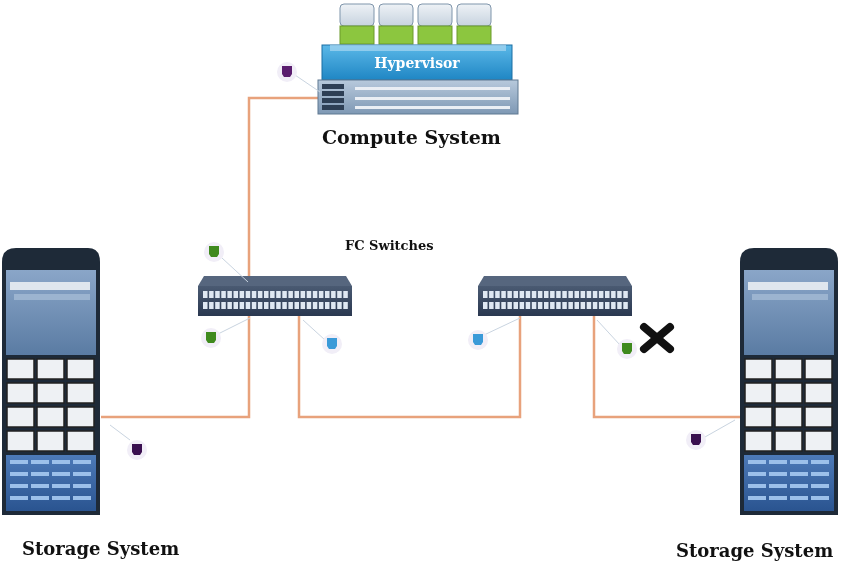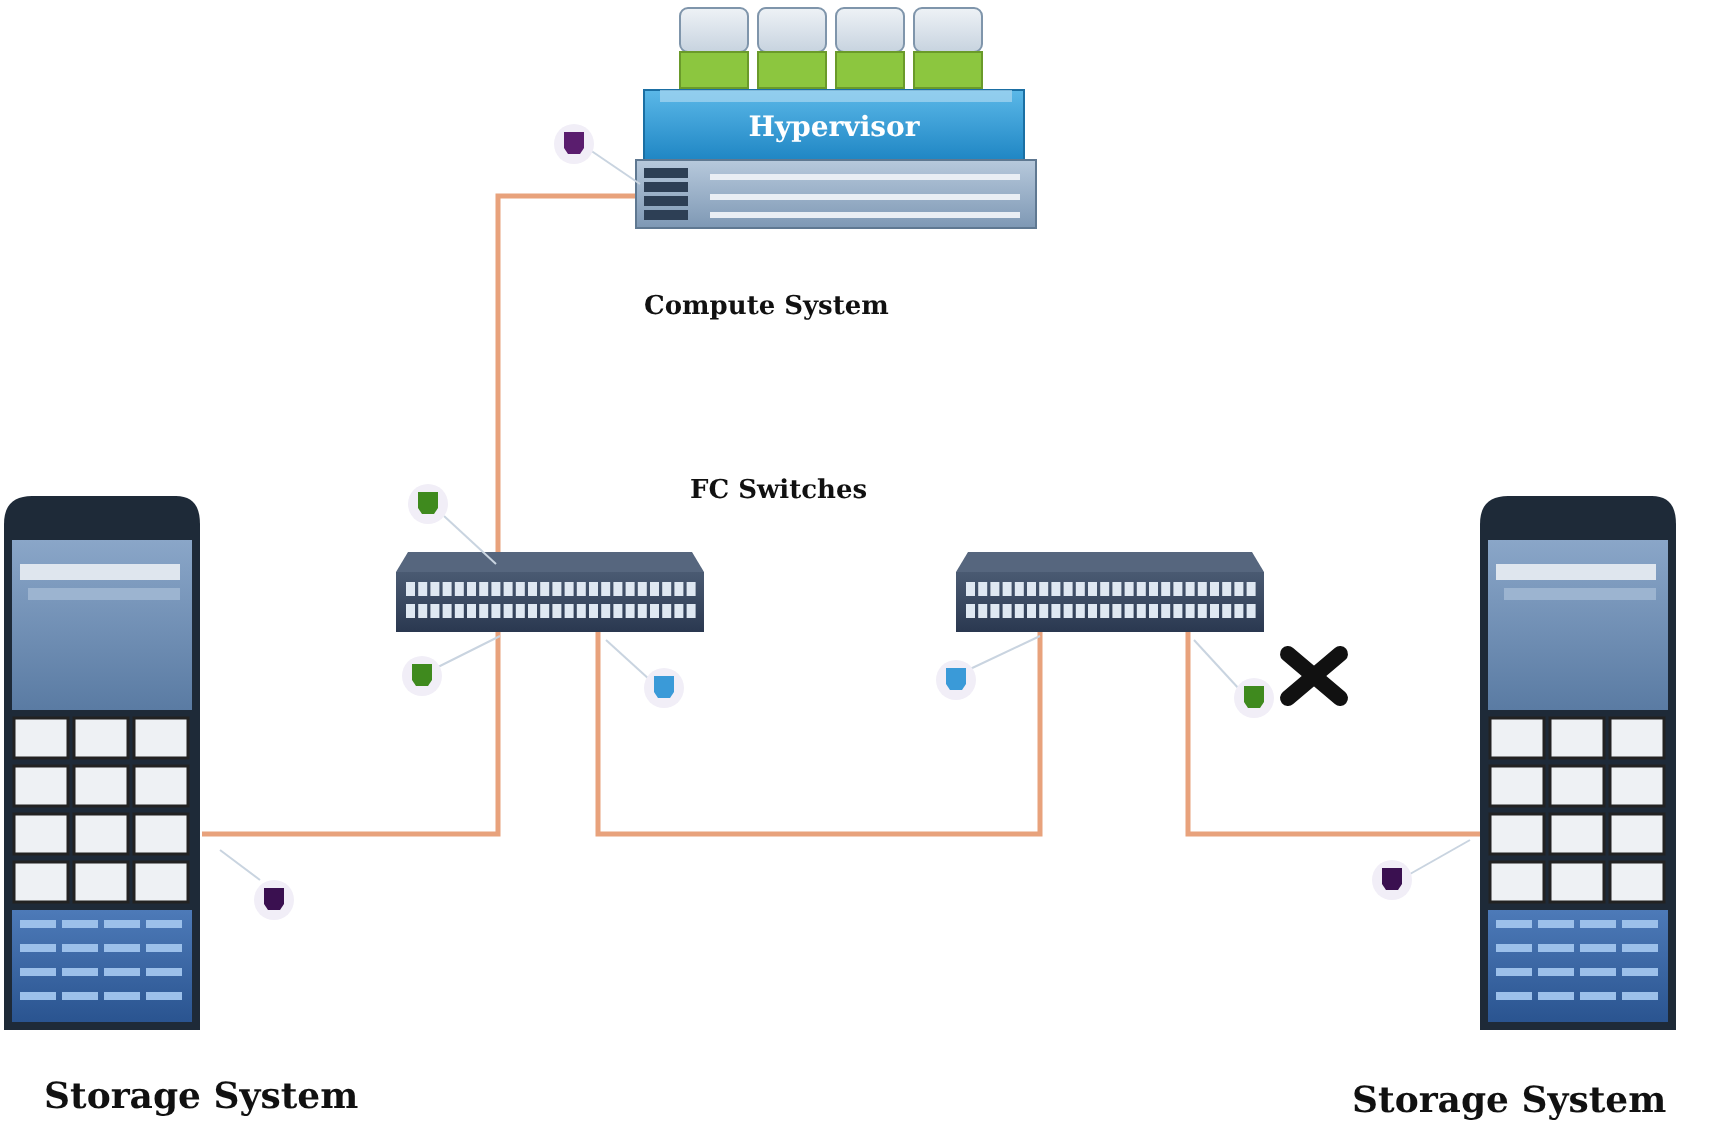--- a/index.html
+++ b/index.html
@@ -300,17 +300,17 @@
       </g>
 
     <g transform="translate(657,338)">
       <line x1="-13" y1="-11" x2="13" y2="11" stroke="#111" stroke-width="8" stroke-linecap="round"></line>
       <line x1="13" y1="-11" x2="-13" y2="11" stroke="#111" stroke-width="8" stroke-linecap="round"></line>
     </g>
 
     <text x="417" y="68" text-anchor="middle" font-family="DejaVu Serif, serif" font-weight="bold" font-size="14" fill="#ffffff">Hypervisor</text>
   </svg>
 
-  <div class="label" style="left:322px; top:146px; font-size:13px;">Compute System</div>
+  <div class="label" style="left:322px; top:126px; font-size:19px;">Compute System</div>
   <div class="label" style="left:345px; top:238px; font-size:13px;">FC Switches</div>
   <div class="label" style="left:22px; top:538px; font-size:18px;">Storage System</div>
   <div class="label" style="left:676px; top:540px; font-size:18px;">Storage System</div>
 </div>
 
 </body></html>

